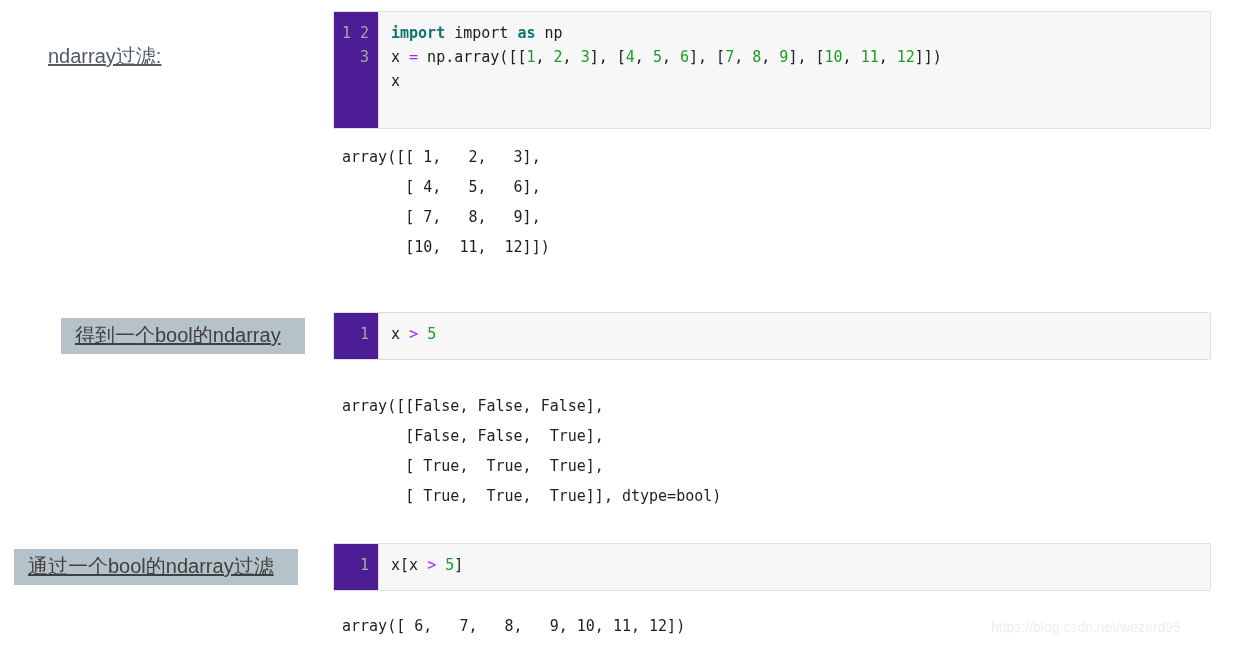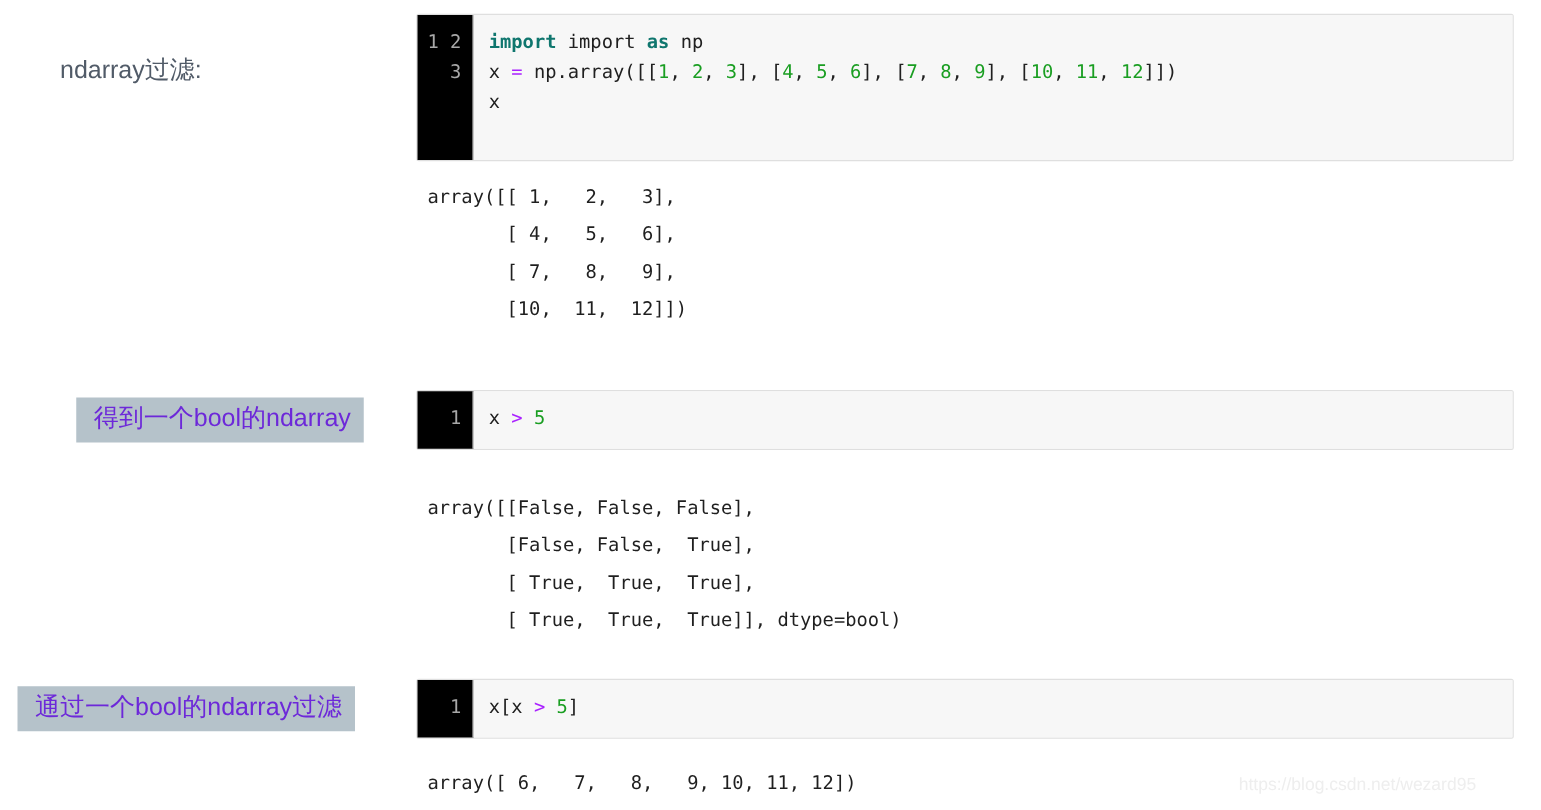--- a/index.html
+++ b/index.html
@@ -16,46 +16,47 @@
   }
 
   
   .annot {
     position: absolute;
     font-family: "Liberation Sans", sans-serif;
     font-size: 20px;
     color: #3b4450;
     white-space: nowrap;
     line-height: 1;
+    text-decoration: underline;
   }
   .annot.plain {
     color: #515b68;
   }
   .annot.hl {
     background: #b5c2ca;
-    color: #6d28d9;
-    padding: 7px 10px 9px 14px;
+    color: #404040;
+    padding: 7px 24px 9px 14px;
     z-index: 5;
   }
 
   
   .cell {
     position: absolute;
     box-sizing: border-box;
     background: #f7f7f7;
     border: 1px solid #dfdfdf;
     border-radius: 2px;
     display: flex;
     z-index: 2;
   }
   .gutter {
     box-sizing: border-box;
     width: 45px;
     flex: 0 0 45px;
-    background: #000000;
+    background: #4c1d95;
     border-right: 1px solid #dfdfdf;
     text-align: right;
     padding: 9px 9px 9px 0;
     font-family: "DejaVu Sans Mono", monospace;
     font-size: 15px;
     line-height: 24px;
     color: #a8a8a8;
     user-select: none;
   }
   .code {

